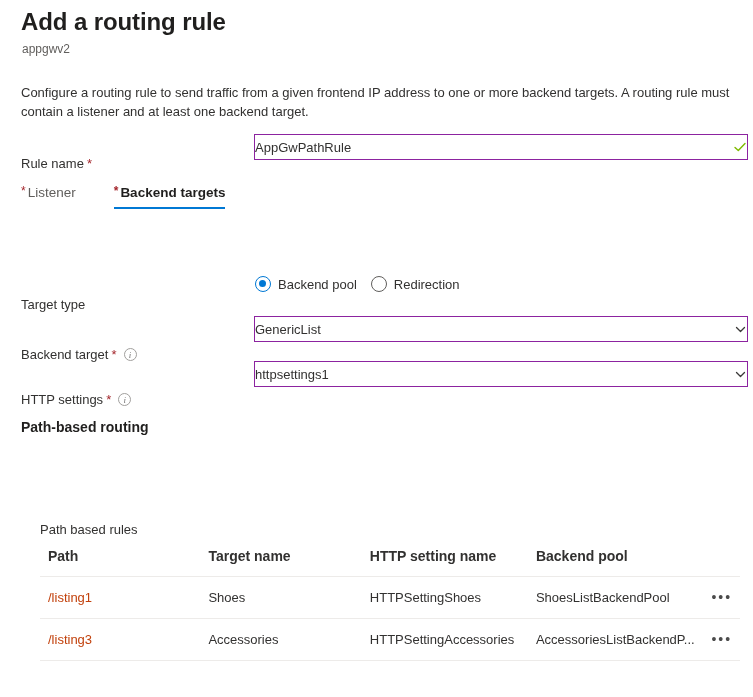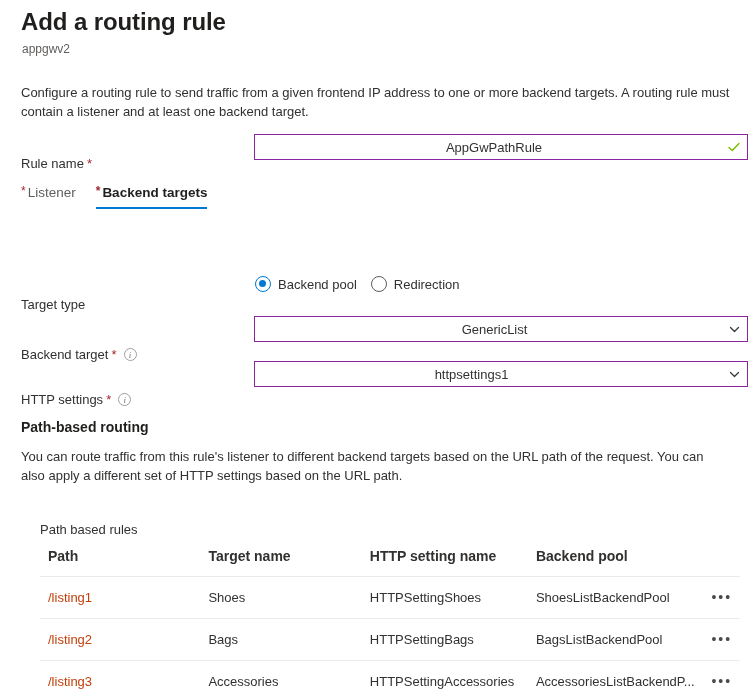--- a/index.html
+++ b/index.html
@@ -74,43 +74,42 @@
     box-sizing: border-box;
   }
 
   .field-box {
     position: absolute;
     box-sizing: border-box;
     border: 1px solid #8c23a0;
     background: #ffffff;
     display: flex;
     align-items: center;
-    padding: 0 6px;
-    font-size: 13px;
-    color: #323130;
-    text-align: center;
+    padding: 0 0;
+    font-size: 13px;
+    color: #323130;
   }
   .field-box .val { flex: 1 1 auto; white-space: nowrap; overflow: hidden; }
 
   .check-mark {
     width: 14px; height: 14px;
     flex: 0 0 auto;
   }
   .chevron {
     width: 13px; height: 13px;
     flex: 0 0 auto;
   }
 
   
   .tabs {
     position: absolute;
     left: 21px; top: 184px;
     display: flex;
     align-items: flex-start;
-    gap: 20px;
+    gap: 38px;
   }
   .tab {
     position: relative;
     padding-bottom: 9px;
     font-size: 13.5px;
     color: #605e5c;
     white-space: nowrap;
     cursor: pointer;
   }
   .tab .star { color: #a4262c; margin-right: 2px; font-size: 12px; vertical-align: 2px;}
@@ -290,21 +289,20 @@
   <div class="field-box" style="left:254px; top:361px; width:494px; height:26px;gap:46px;">
     <span class="val">httpsettings1</span>
     <span class="chevron">
       <svg width="13" height="13" viewBox="0 0 13 13">
           <path d="M2.5 4.5 L6.5 8.5 L10.5 4.5" fill="none" stroke="#3b3a39" stroke-width="1.3" stroke-linecap="round" stroke-linejoin="round"></path>
         </svg>
     </span>
   </div>
 
   <div class="sub-heading" style="top:419px;">Path-based routing</div>
-  <div class="sect-desc" style="top:447px;">You can route traffic from this rule's listener to different backend targets based on the URL path of the request. You can also apply a different set of HTTP settings based on the URL path.</div>
 
   <div class="table-label">Path based rules</div>
 
   <table class="ptable">
     <thead>
       <tr>
         <th class="c-path">Path</th>
         <th class="c-target">Target name</th>
         <th class="c-http">HTTP setting name</th>
         <th class="c-pool">Backend pool</th>
@@ -313,27 +311,20 @@
     </thead>
     <tbody>
       <tr>
         <td class="c-path"><span class="path-link">/listing1</span></td>
         <td class="c-target">Shoes</td>
         <td class="c-http">HTTPSettingShoes</td>
         <td class="c-pool">ShoesListBackendPool</td>
         <td class="c-menu"><span class="dots">•••</span></td>
       </tr>
       <tr>
-        <td class="c-path"><span class="path-link">/listing2</span></td>
-        <td class="c-target">Bags</td>
-        <td class="c-http">HTTPSettingBags</td>
-        <td class="c-pool">BagsListBackendPool</td>
-        <td class="c-menu"><span class="dots">•••</span></td>
-      </tr>
-      <tr>
         <td class="c-path"><span class="path-link">/listing3</span></td>
         <td class="c-target">Accessories</td>
         <td class="c-http">HTTPSettingAccessories</td>
         <td class="c-pool">AccessoriesListBackendP...</td>
         <td class="c-menu"><span class="dots">•••</span></td>
       </tr>
     </tbody>
   </table>
 
 </div>

